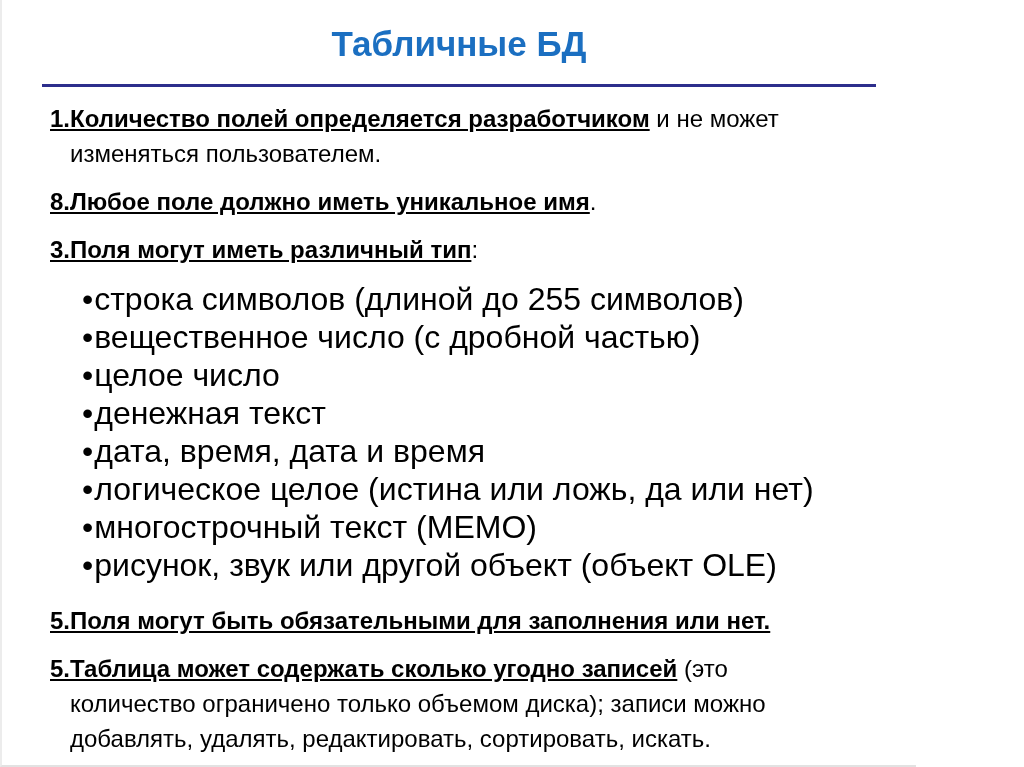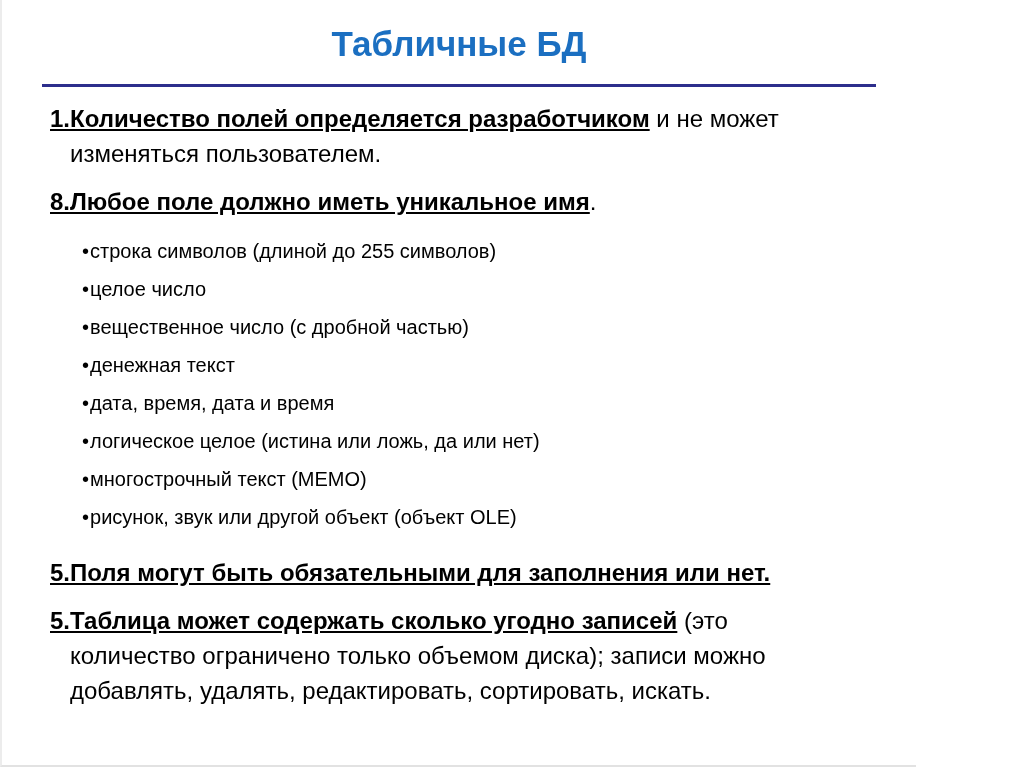--- a/index.html
+++ b/index.html
@@ -56,46 +56,47 @@
   .item .rest {
     font-weight: normal;
   }
   .bullets {
     list-style: none;
     margin: 5px 0 19px 0;
     padding: 0 0 0 32px;
   }
   .bullets li {
     line-height: 38px;
-    font-size: 20px;
+    font-size: 32px;
   }
   .bullet-mark {
     margin-right: 1px;
   }
 </style>
 </head>
 <body>
 
 <div class="slide">
 
   <h1 class="title">Табличные БД</h1>
 
   <hr class="rule">
 
   <div class="content">
 
     <p class="item"><span class="lead">1.Количество полей определяется разработчиком</span><span class="rest"> и не может изменяться пользователем.</span></p>
 
     <p class="item"><span class="lead">8.Любое поле должно иметь уникальное имя</span><span class="rest">.</span></p>
 
+    <p class="item"><span class="lead">3.Поля могут иметь различный тип</span><span class="rest">:</span></p>
 
     <ul class="bullets">
       <li><span class="bullet-mark">•</span><span>строка символов (длиной до 255 символов)</span></li>
+      <li><span class="bullet-mark">•</span><span>вещественное число (с дробной частью)</span></li>
       <li><span class="bullet-mark">•</span><span>целое число</span></li>
-      <li><span class="bullet-mark">•</span><span>вещественное число (с дробной частью)</span></li>
       <li><span class="bullet-mark">•</span><span>денежная текст</span></li>
       <li><span class="bullet-mark">•</span><span>дата, время, дата и время</span></li>
       <li><span class="bullet-mark">•</span><span>логическое целое (истина или ложь, да или нет)</span></li>
       <li><span class="bullet-mark">•</span><span>многострочный текст (MEMO)</span></li>
       <li><span class="bullet-mark">•</span><span>рисунок, звук или другой объект (объект OLE)</span></li>
     </ul>
 
     <p class="item"><span class="lead">5.Поля могут быть обязательными для заполнения или нет.</span><span class="rest"></span></p>
 
     <p class="item"><span class="lead">5.Таблица может содержать сколько угодно записей</span><span class="rest"> (это количество ограничено только объемом диска); записи можно добавлять, удалять, редактировать, сортировать, искать.</span></p>

